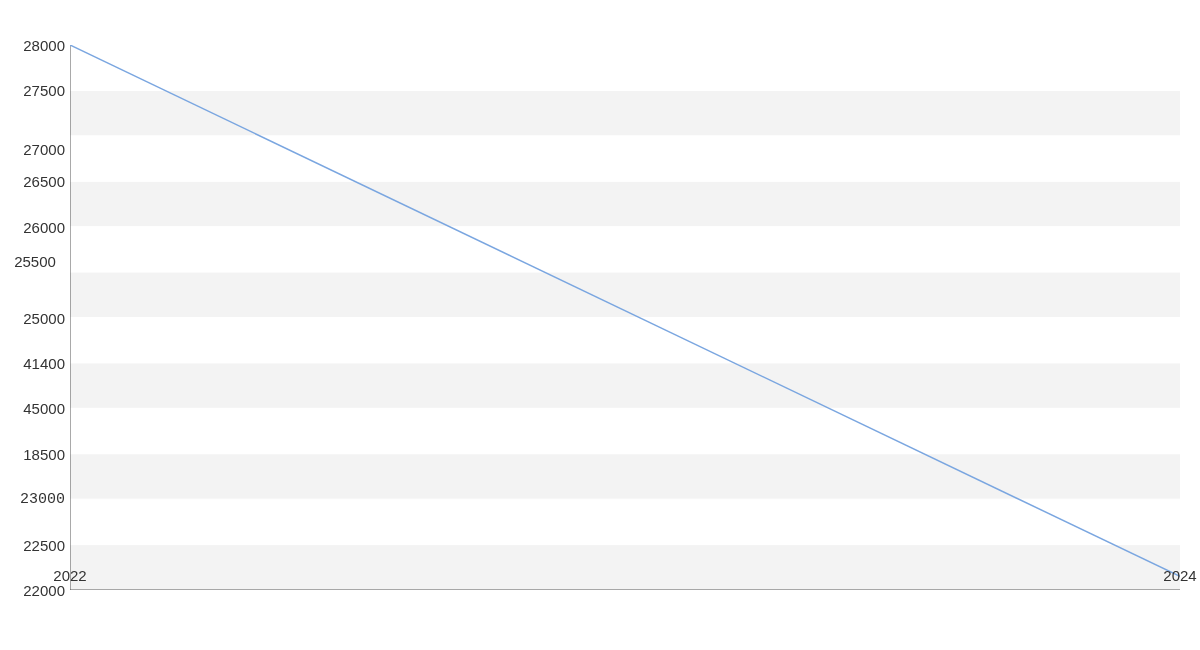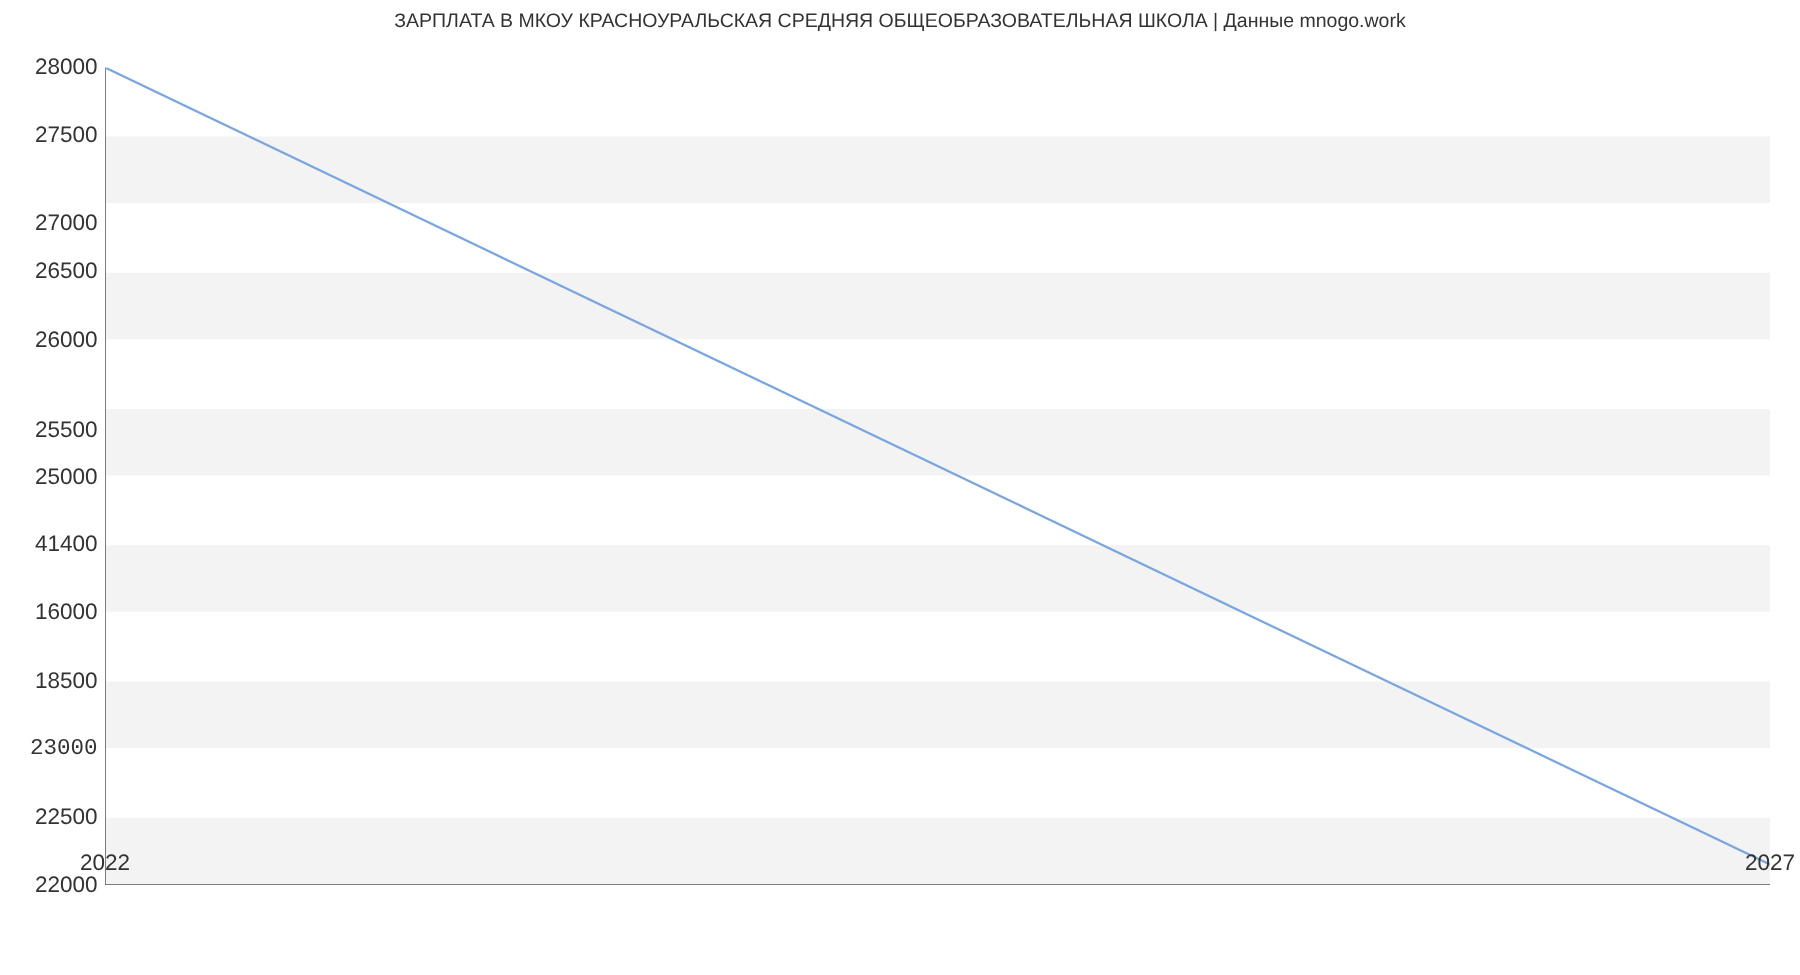--- a/index.html
+++ b/index.html
@@ -31,21 +31,20 @@
     font-size: 15px;
     color: #333;
   }
   .ytick { right: 1135px; text-align: right; width: 60px; transform: translateY(-50%); }
   .xtick { top: 567px; transform: translateX(-50%); }
 </style>
 </head>
 <body>
 
 <div class="chart-wrap">
-  <div class="title">ЗАРПЛАТА В МКОУ КРАСНОУРАЛЬСКАЯ СРЕДНЯЯ ОБЩЕОБРАЗОВАТЕЛЬНАЯ ШКОЛА | Данные mnogo.work</div>
   <div class="plot">
     <svg id="plot-svg" width="1110" height="545" viewBox="0 0 1110 545">
         <rect x="0" y="499.5833333333333" width="1110" height="45.416666666666686" fill="#f3f3f3"></rect>
         <rect x="0" y="454.1666666666667" width="1110" height="45.41666666666663" fill="#ffffff"></rect>
         <rect x="0" y="408.75" width="1110" height="45.416666666666686" fill="#f3f3f3"></rect>
         <rect x="0" y="363.33333333333337" width="1110" height="45.41666666666663" fill="#ffffff"></rect>
         <rect x="0" y="317.91666666666663" width="1110" height="45.41666666666674" fill="#f3f3f3"></rect>
         <rect x="0" y="272.5" width="1110" height="45.41666666666663" fill="#ffffff"></rect>
         <rect x="0" y="227.08333333333331" width="1110" height="45.416666666666686" fill="#f3f3f3"></rect>
         <rect x="0" y="181.66666666666669" width="1110" height="45.41666666666663" fill="#ffffff"></rect>
@@ -84,27 +83,27 @@
         <line x1="0" y1="545" x2="0" y2="549" stroke="#555" stroke-width="1"></line>
         <line x1="1110" y1="545" x2="1110" y2="549" stroke="#555" stroke-width="1"></line>
         <path d="M0 0 L1110 531.375 " fill="none" stroke="#7aa6e0" stroke-width="1.5"></path>
       </svg>
   </div>
   <div id="yticks-host">
       <div class="ytick" style="top: 590px;">22000</div>
       <div class="ytick" style="top: 545px;">22500</div>
       <div class="ytick" style="top: 499.167px; font-family: Liberation Mono, monospace;">23000</div>
       <div class="ytick" style="top: 453.75px;">18500</div>
-      <div class="ytick" style="top: 408.333px;">16000</div>
+      <div class="ytick" style="top: 408.333px;">45000</div>
       <div class="ytick" style="top: 362.917px;">41400</div>
       <div class="ytick" style="top: 317.5px;">25000</div>
-      <div class="ytick" style="top: 287px;">25500</div>
+      <div class="ytick" style="top: 261px; text-align: center;">25500</div>
       <div class="ytick" style="top: 226.667px;">26000</div>
       <div class="ytick" style="top: 181.25px;">26500</div>
       <div class="ytick" style="top: 149px;">27000</div>
       <div class="ytick" style="top: 90.4167px;">27500</div>
       <div class="ytick" style="top: 45px;">28000</div>
     </div>
   <div id="xticks-host">
       <div class="xtick" style="left: 70px;">2022</div>
-      <div class="xtick" style="left: 1180px;">2027</div>
+      <div class="xtick" style="left: 1180px;">2024</div>
     </div>
 </div>
 
 </body></html>

